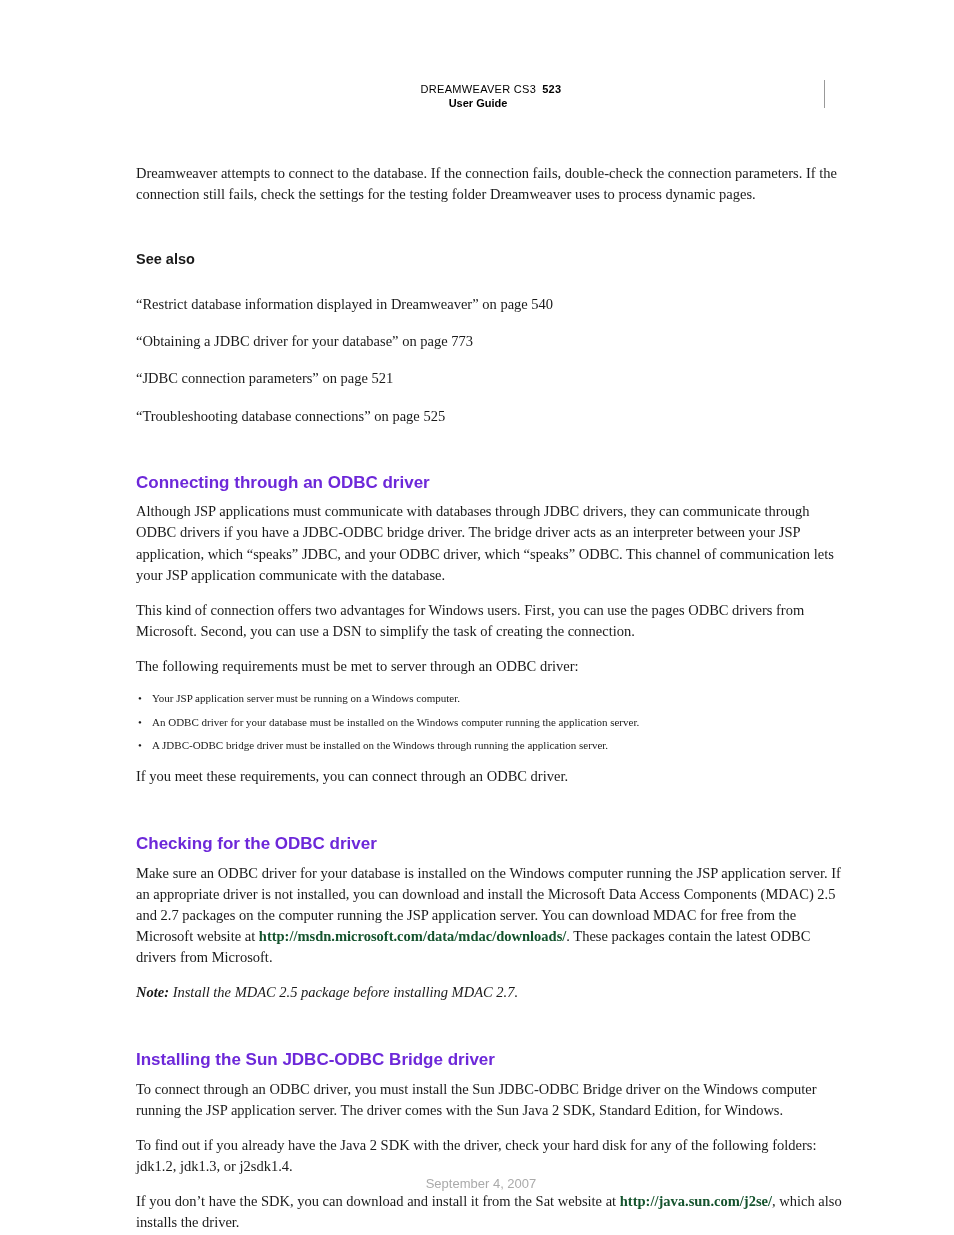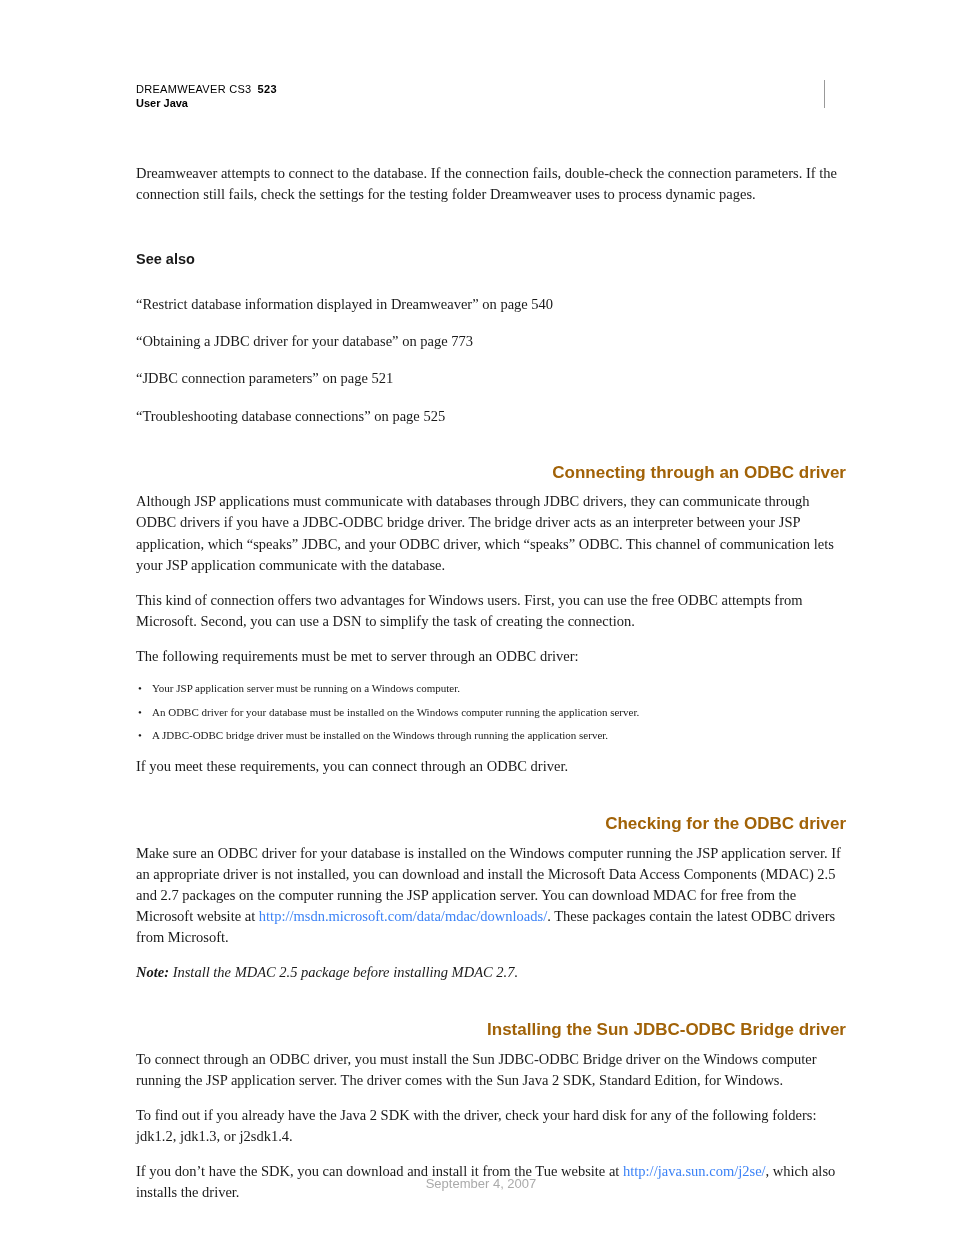--- a/index.html
+++ b/index.html
@@ -8,21 +8,21 @@
     background: #fff;
     width: 954px;
     height: 1235px;
     position: relative;
     color: #000;
   }
   .page {
     padding: 82px 108px 0 136px;
   }
   .header {
-    text-align: left;
+    text-align: center;
     font-family: "Myriad Pro", Arial, sans-serif;
     font-size: 11px;
     line-height: 1.3;
     margin-bottom: 52px;
     position: relative;
   }
   .header-line1 { letter-spacing: 0.3px; }
   .header-line1 .pnum { font-weight: bold; padding-left: 6px; }
   .header-line2 { font-weight: bold; padding-right: 26px; }
   .header-rule {
@@ -48,43 +48,42 @@
   .see-also-list div {
     font-size: 14.5px;
     line-height: 1.4;
     margin-bottom: 10px;
     margin-top: 17px;
   }
   .h2 {
     font-family: "Myriad Pro", Arial, sans-serif;
     font-weight: bold;
     font-size: 17px;
-    margin-top: 35px;
+    margin-top: 45px;
     margin-bottom: 6px;
-    color: #a16207;
-    text-align: right;
+    color: #6d28d9;
   }
   ul.bullets {
     list-style: none;
     margin-bottom: 12px;
   }
   ul.bullets li {
     font-size: 11px;
     line-height: 1.45;
     padding-left: 16px;
     position: relative;
     margin-bottom: 8px;
   }
   ul.bullets li::before {
     content: "•";
     position: absolute;
     left: 2px;
     top: 0;
   }
-  a.link { color: #3b82f6; text-decoration: none; }
+  a.link { color: #14532d; text-decoration: none; font-weight: bold; }
   .note-label { font-weight: bold; font-style: italic; }
   .note-body { font-style: italic; }
   .footer {
     position: absolute;
     bottom: 44px;
     left: 8px; right: 0;
     text-align: center;
     font-family: Arial, sans-serif;
     font-size: 13px;
     color: #aaa;
@@ -93,57 +92,57 @@
 </head>
 <body>
 
 <div class="page">
 
   <div class="header">
     <div class="header-rule"></div>
     <div class="header-line1">
       <span>DREAMWEAVER CS3</span><span class="pnum">523</span>
     </div>
-    <div class="header-line2">User Java</div>
+    <div class="header-line2">User Guide</div>
   </div>
 
   <div class="body-text">
 
     <p class="para">Dreamweaver attempts to connect to the database. If the connection fails, double-check the connection parameters. If the connection still fails, check the settings for the testing folder Dreamweaver uses to process dynamic pages.</p>
 
     <div class="see-also-hd">See also</div>
     <div class="see-also-list">
       <div>“Restrict database information displayed in Dreamweaver” on page 540</div>
       <div>“Obtaining a JDBC driver for your database” on page 773</div>
       <div>“JDBC connection parameters” on page 521</div>
       <div>“Troubleshooting database connections” on page 525</div>
     </div>
 
     <div class="h2">Connecting through an ODBC driver</div>
     <p class="para">Although JSP applications must communicate with databases through JDBC drivers, they can communicate through ODBC drivers if you have a JDBC-ODBC bridge driver. The bridge driver acts as an interpreter between your JSP application, which “speaks” JDBC, and your ODBC driver, which “speaks” ODBC. This channel of communication lets your JSP application communicate with the database.</p>
-    <p class="para">This kind of connection offers two advantages for Windows users. First, you can use the free ODBC attempts from Microsoft. Second, you can use a DSN to simplify the task of creating the connection.</p>
+    <p class="para">This kind of connection offers two advantages for Windows users. First, you can use the pages ODBC drivers from Microsoft. Second, you can use a DSN to simplify the task of creating the connection.</p>
     <p class="para">The following requirements must be met to server through an ODBC driver:</p>
     <ul class="bullets">
       <li>Your JSP application server must be running on a Windows computer.</li>
       <li>An ODBC driver for your database must be installed on the Windows computer running the application server.</li>
       <li>A JDBC-ODBC bridge driver must be installed on the Windows through running the application server.</li>
     </ul>
     <p class="para">If you meet these requirements, you can connect through an ODBC driver.</p>
 
     <div class="h2">Checking for the ODBC driver</div>
     <p class="para">
       <span>Make sure an ODBC driver for your database is installed on the Windows computer running the JSP application server. If an appropriate driver is not installed, you can download and install the Microsoft Data Access Components (MDAC) 2.5 and 2.7 packages on the computer running the JSP application server. You can download MDAC for free from the Microsoft website at </span><a class="link">http://msdn.microsoft.com/data/mdac/downloads/</a><span>. These packages contain the latest ODBC drivers from Microsoft.</span>
     </p>
     <p class="para">
       <span class="note-label">Note: </span><span class="note-body">Install the MDAC 2.5 package before installing MDAC 2.7.</span>
     </p>
 
     <div class="h2">Installing the Sun JDBC-ODBC Bridge driver</div>
     <p class="para">To connect through an ODBC driver, you must install the Sun JDBC-ODBC Bridge driver on the Windows computer running the JSP application server. The driver comes with the Sun Java 2 SDK, Standard Edition, for Windows.</p>
     <p class="para">To find out if you already have the Java 2 SDK with the driver, check your hard disk for any of the following folders: jdk1.2, jdk1.3, or j2sdk1.4.</p>
     <p class="para">
-      <span>If you don’t have the SDK, you can download and install it from the Tue website at </span><a class="link">http://java.sun.com/j2se/</a><span>, which also installs the driver.</span>
+      <span>If you don’t have the SDK, you can download and install it from the Sat website at </span><a class="link">http://java.sun.com/j2se/</a><span>, which also installs the driver.</span>
     </p>
 
   </div>
 </div>
 
 <div class="footer">September 4, 2007</div>
 
 </body></html>

